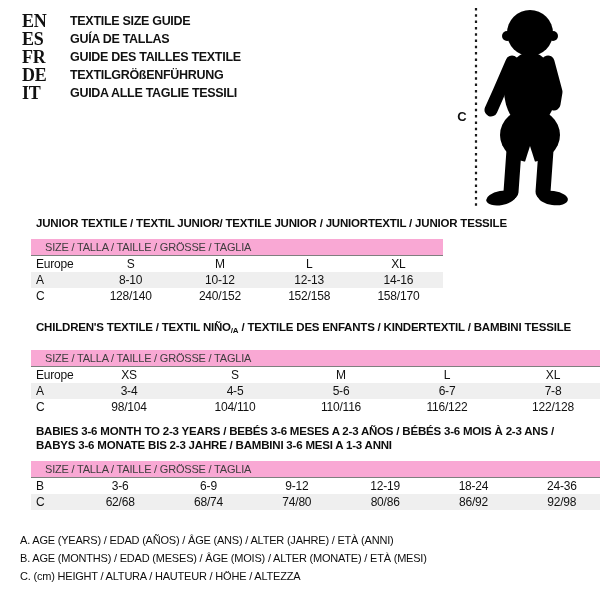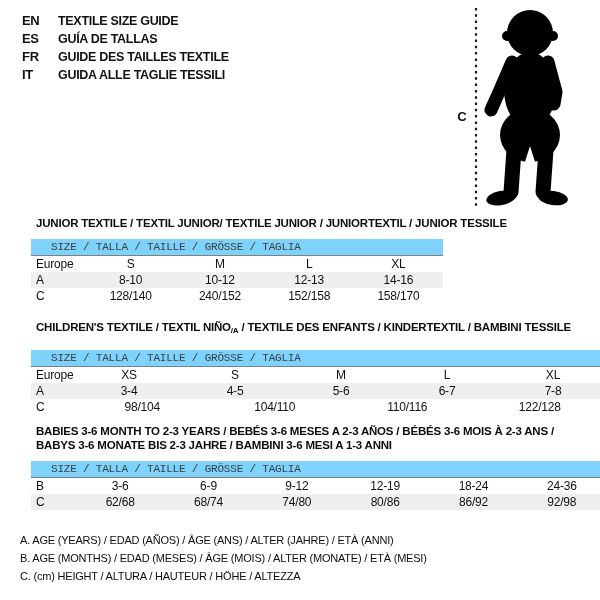--- a/index.html
+++ b/index.html
@@ -11,24 +11,24 @@
     background: #ffffff;
     font-family: "Liberation Sans", sans-serif;
     color: #111111;
     overflow: hidden;
   }
 
   
   .lang-list { position: absolute; left: 22px; top: 12px; }
   .lang-row { display: flex; height: 18px; line-height: 18px; }
   .lang-code {
-    width: 36px; font-weight: bold; font-size: 13px; letter-spacing: -0.3px;
+    width: 36px; font-weight: bold; font-size: 18px; letter-spacing: -0.3px; font-family: Liberation Serif, serif;
   }
   .lang-label {
-    font-weight: bold; font-size: 12.5px; letter-spacing: -0.3px; white-space: nowrap;
+    font-weight: bold; font-size: 12.5px; letter-spacing: -0.3px; white-space: nowrap; margin-left: 12px;
   }
 
   
   .figure { position: absolute; left: 440px; top: 2px; width: 160px; height: 212px; }
 
   
   .table-block { position: absolute; left: 31px; }
   .t0 { top: 216px; width: 412px; }
   .t1 { top: 320px; width: 575px; }
   .t2 { top: 424px; width: 575px; }
@@ -36,25 +36,25 @@
     margin-left: 5px;
     font-weight: bold; font-size: 11.5px; letter-spacing: -0.2px;
     line-height: 14px; white-space: nowrap; color: #0d0d0d;
   }
   .table-title .sub { font-size: 8px; vertical-align: -2px; }
   .t0 .size-bar { margin-top: 9px; }
   .t1 .size-bar { margin-top: 12px; }
   .t2 .size-bar { margin-top: 9px; }
   .size-bar {
     height: 17px; line-height: 16px;
-    background: #7dd3fc;
+    background: #f9a8d4;
     border-bottom: 1px solid #7f7f7f;
     color: #3d3d3d;
     font-size: 11px; letter-spacing: -0.2px;
-    padding-left: 20px; white-space: nowrap; font-family: Liberation Mono, monospace;
+    padding-left: 14px; white-space: nowrap;
   }
   .trow { display: flex; height: 16px; line-height: 16px; font-size: 12px; letter-spacing: -0.2px; }
   .trow.shaded { background: #efefef; }
   .row-label { padding-left: 5px; flex: 0 0 auto; }
   .t0 .row-label { width: 55px; }
   .t1 .row-label, .t2 .row-label { width: 45px; }
   .cell { flex: 1 1 0; text-align: center; white-space: nowrap; }
 
   
   .notes { position: absolute; left: 20px; top: 531px; }
@@ -73,20 +73,24 @@
         <span class="lang-code">EN</span>
         <span class="lang-label">TEXTILE SIZE GUIDE</span>
       </div>
       <div class="lang-row">
         <span class="lang-code">ES</span>
         <span class="lang-label">GUÍA DE TALLAS</span>
       </div>
       <div class="lang-row">
         <span class="lang-code">FR</span>
         <span class="lang-label">GUIDE DES TAILLES TEXTILE</span>
+      </div>
+      <div class="lang-row">
+        <span class="lang-code">DE</span>
+        <span class="lang-label">TEXTILGRÖßENFÜHRUNG</span>
       </div>
       <div class="lang-row">
         <span class="lang-code">IT</span>
         <span class="lang-label">GUIDA ALLE TAGLIE TESSILI</span>
       </div>
     </div>
 
   <div class="figure">
     <svg width="160" height="212" viewBox="0 0 160 212">
       <line x1="36" y1="6" x2="36" y2="206" stroke="#1a1a1a" stroke-width="2.2" stroke-dasharray="2.5 3.8"></line>
@@ -150,20 +154,21 @@
         <span class="cell">4-5</span>
         <span class="cell">5-6</span>
         <span class="cell">6-7</span>
         <span class="cell">7-8</span>
       </div>
       <div class="trow">
         <span class="row-label">C</span>
         <span class="cell">98/104</span>
         <span class="cell">104/110</span>
         <span class="cell">110/116</span>
+        <span class="cell">116/122</span>
         <span class="cell">122/128</span>
       </div>
     </section>
   <section class="table-block t2">
       <div class="table-title"><span>BABIES 3-6 MONTH TO 2-3 YEARS / BEBÉS 3-6 MESES A 2-3 AÑOS / BÉBÉS 3-6 MOIS À 2-3 ANS /</span><br><span>BABYS 3-6 MONATE BIS 2-3 JAHRE / BAMBINI 3-6 MESI A 1-3 ANNI</span></div>
       <div class="size-bar">SIZE / TALLA / TAILLE / GRÖSSE / TAGLIA</div>
       <div class="trow">
         <span class="row-label">B</span>
         <span class="cell">3-6</span>
         <span class="cell">6-9</span>

